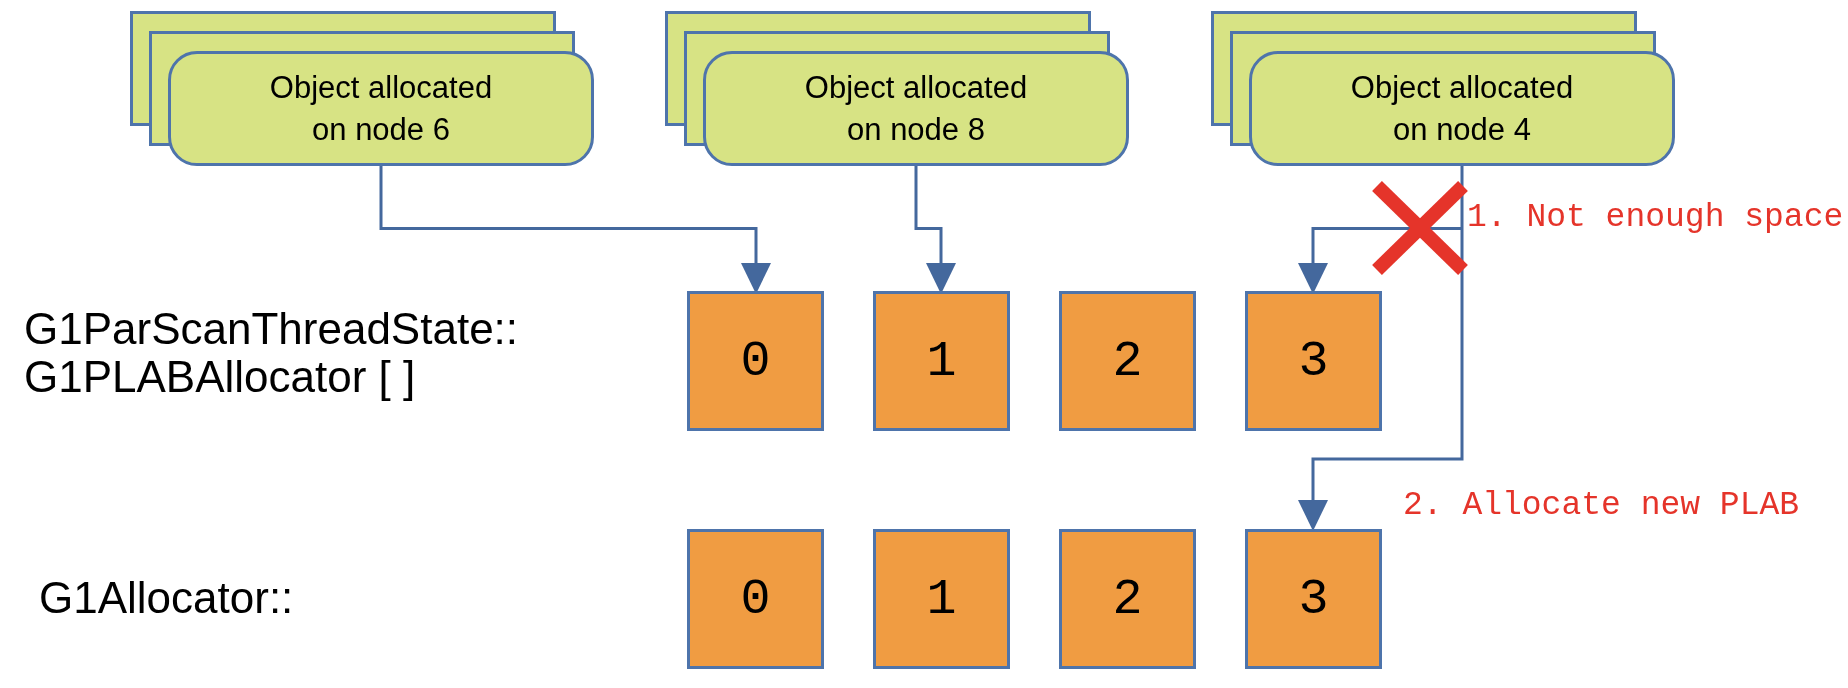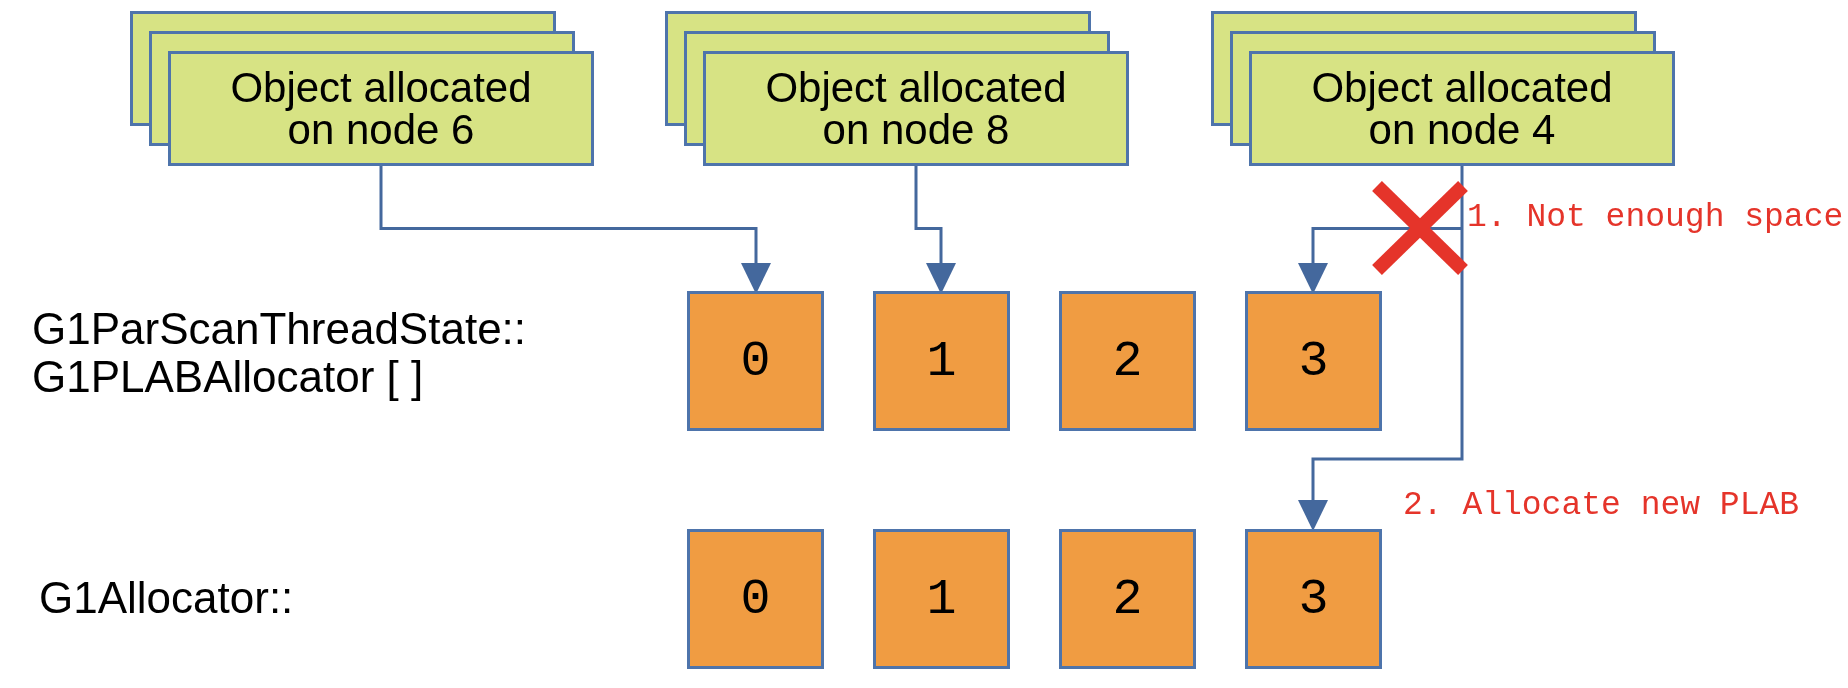--- a/index.html
+++ b/index.html
@@ -7,21 +7,21 @@
     position:relative;width:1848px;height:688px;background:#ffffff;
     font-family:"Liberation Sans",sans-serif;overflow:hidden;
   }
   .stack-card{
     position:absolute;width:420px;height:109px;
     background:var(--box-fill-green,#d7e384);
     border:3px solid var(--shape-border-blue,#4e74ab);
   }
   .stack-front{
     display:flex;flex-direction:column;justify-content:center;align-items:center;
-    font-size:42px;line-height:42px;color:var(--text-black,#000);text-align:center;
+    font-size:31px;line-height:42px;color:var(--text-black,#000);text-align:center;border-radius:29px;
   }
   .cell{
     position:absolute;width:131px;height:134px;
     background:var(--cell-fill-orange,#f09c42);
     border:3px solid var(--shape-border-blue,#4e74ab);
     display:flex;align-items:center;justify-content:center;
     font-family:"Liberation Mono",monospace;font-size:50px;color:var(--text-black,#000);
   }
   .array-label{
     position:absolute;font-size:44px;line-height:48px;
@@ -76,21 +76,21 @@
 
   <div>
     <div class="stack-card" style="left:1211px;top:11px;"></div>
     <div class="stack-card" style="left:1230px;top:31px;"></div>
     <div class="stack-card stack-front" style="left:1249px;top:51px;">
       <div>Object allocated</div>
       <div>on node 4</div>
     </div>
   </div>
 
-  <div class="array-label" style="left:32px;top:305px;">
+  <div class="array-label" style="left:24px;top:305px;">
     <div>G1ParScanThreadState::</div>
     <div>G1PLABAllocator [ ]</div>
   </div>
 
   <div class="array-label" style="left:39px;top:574px;">
     <div>G1Allocator::</div>
   </div>
 
   <div class="cell" style="left:687px;top:291px;">0</div>
   <div class="cell" style="left:873px;top:291px;">1</div>

